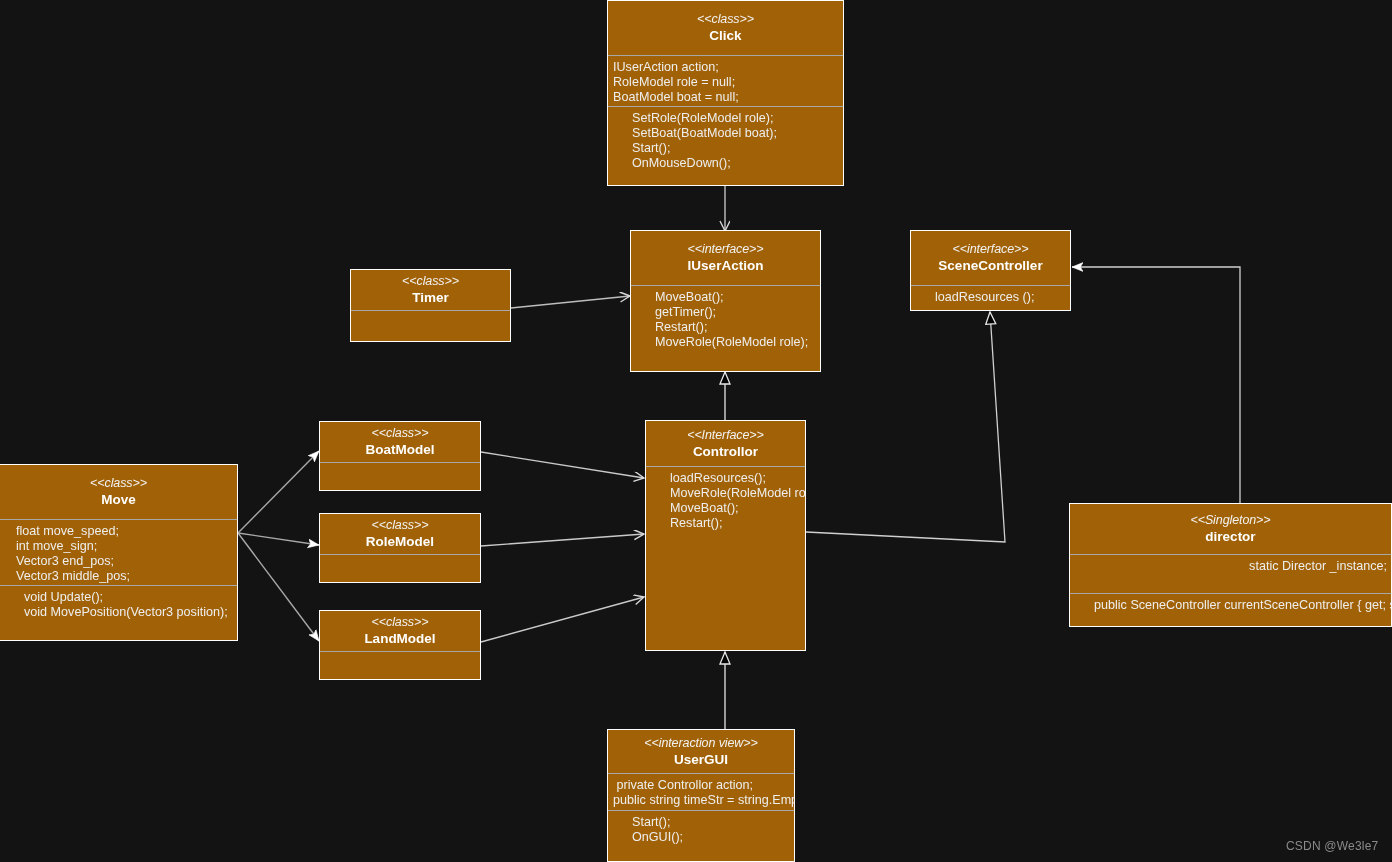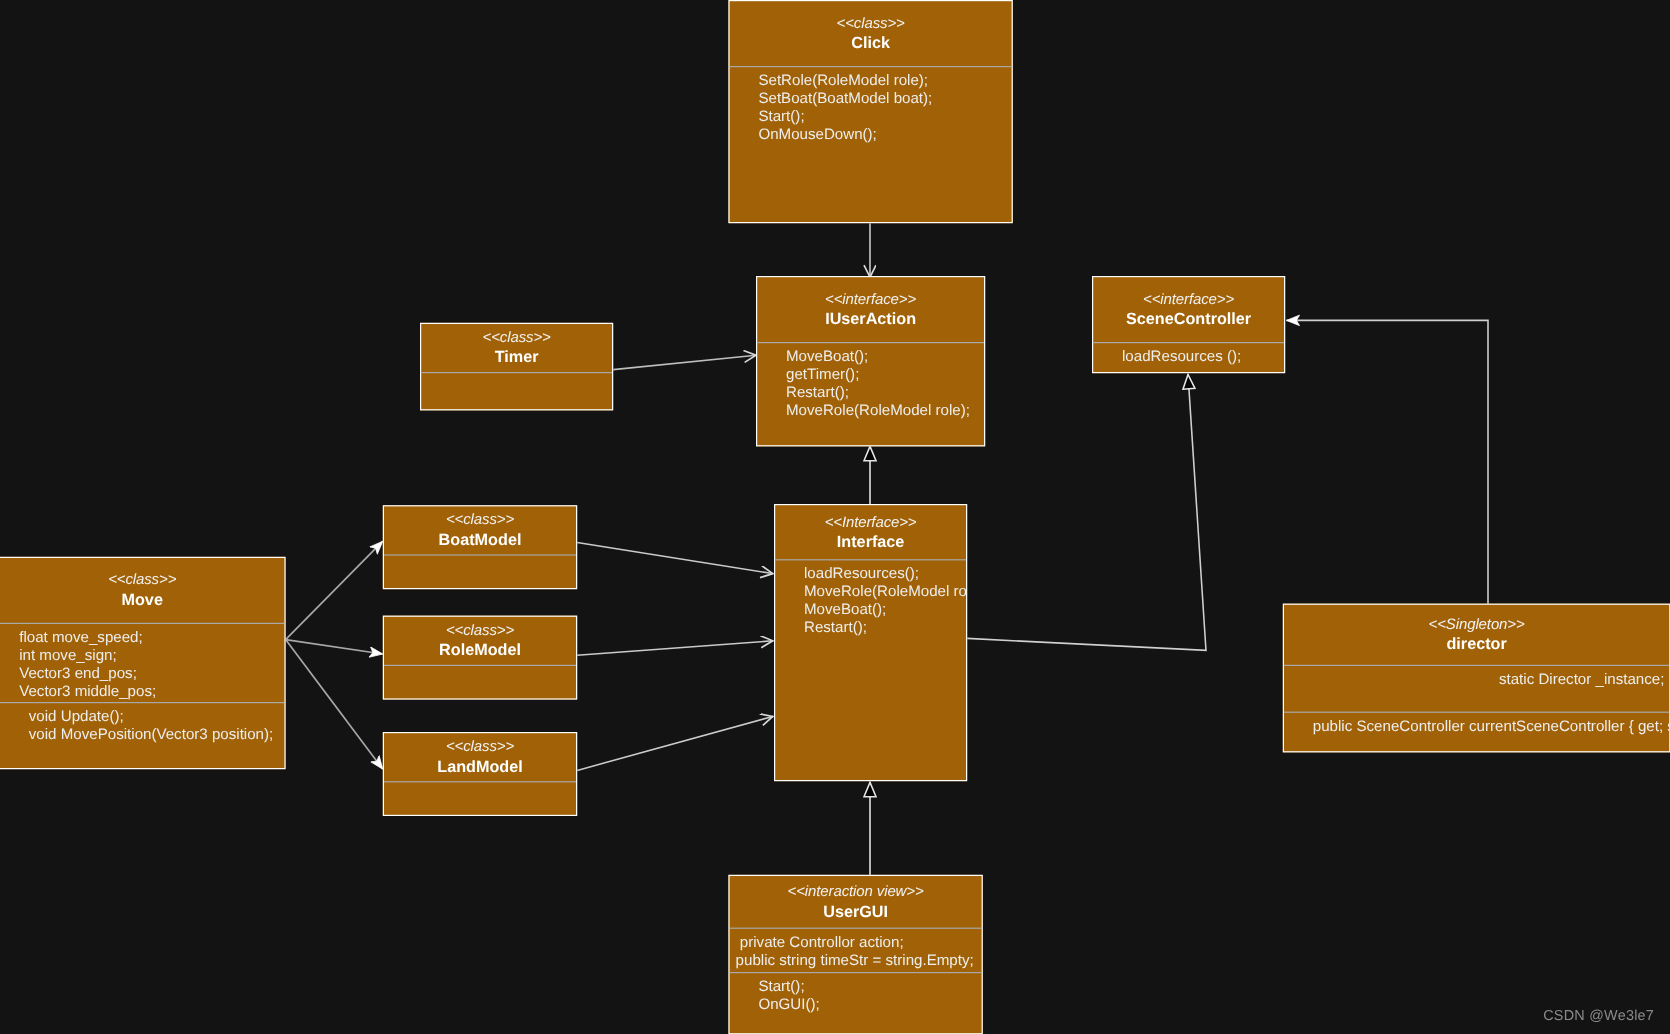--- a/index.html
+++ b/index.html
@@ -142,20 +142,23 @@
     <g>
       <line x1="481" y1="642" x2="644" y2="597" stroke="#cacaca" stroke-width="1.3" marker-end="url(#openArrow)"></line>
     </g>
   </svg>
 
   <div class="uml" style="left:607px; top:0px; width:237px; height:186px;">
     <div class="head" style="height:54px;">
       <div class="stereo">&lt;&lt;class&gt;&gt;</div>
       <div class="cname">Click</div>
     </div>
+    <div class="sect" style="height:51px;">IUserAction action;
+RoleModel role = null;
+BoatModel boat = null;</div>
     <div class="sect grow">SetRole(RoleModel role);
 SetBoat(BoatModel boat);
 Start();
 OnMouseDown();</div>
   </div>
 
   <div class="uml" style="left:630px; top:230px; width:191px; height:142px;">
     <div class="head" style="height:54px;">
       <div class="stereo">&lt;&lt;interface&gt;&gt;</div>
       <div class="cname">IUserAction</div>
@@ -215,38 +218,38 @@
 int move_sign;
 Vector3 end_pos;
 Vector3 middle_pos;</div>
     <div class="sect grow">void Update();
 void MovePosition(Vector3 position);</div>
   </div>
 
   <div class="uml" style="left:645px; top:420px; width:161px; height:231px;">
     <div class="head" style="height:45px;">
       <div class="stereo">&lt;&lt;Interface&gt;&gt;</div>
-      <div class="cname">Interface</div>
+      <div class="cname">Controllor</div>
     </div>
     <div class="sect grow">loadResources();
 MoveRole(RoleModel role);
 MoveBoat();
 Restart();</div>
   </div>
 
   <div class="uml" style="left:1069px; top:503px; width:323px; height:124px;">
     <div class="head" style="height:50px;">
       <div class="stereo">&lt;&lt;Singleton&gt;&gt;</div>
       <div class="cname">director</div>
     </div>
     <div class="sect" style="height:39px;text-align:right;">static Director _instance;</div>
     <div class="sect grow">public SceneController currentSceneController { get; set; }</div>
   </div>
 
-  <div class="uml" style="left:607px; top:729px; width:212px; height:133px;">
+  <div class="uml" style="left:607px; top:729px; width:188px; height:133px;">
     <div class="head" style="height:43px;">
       <div class="stereo">&lt;&lt;interaction view&gt;&gt;</div>
       <div class="cname">UserGUI</div>
     </div>
     <div class="sect" style="height:37px;"> private Controllor action;
 public string timeStr = string.Empty;</div>
     <div class="sect grow">Start();
 OnGUI();</div>
   </div>
 

